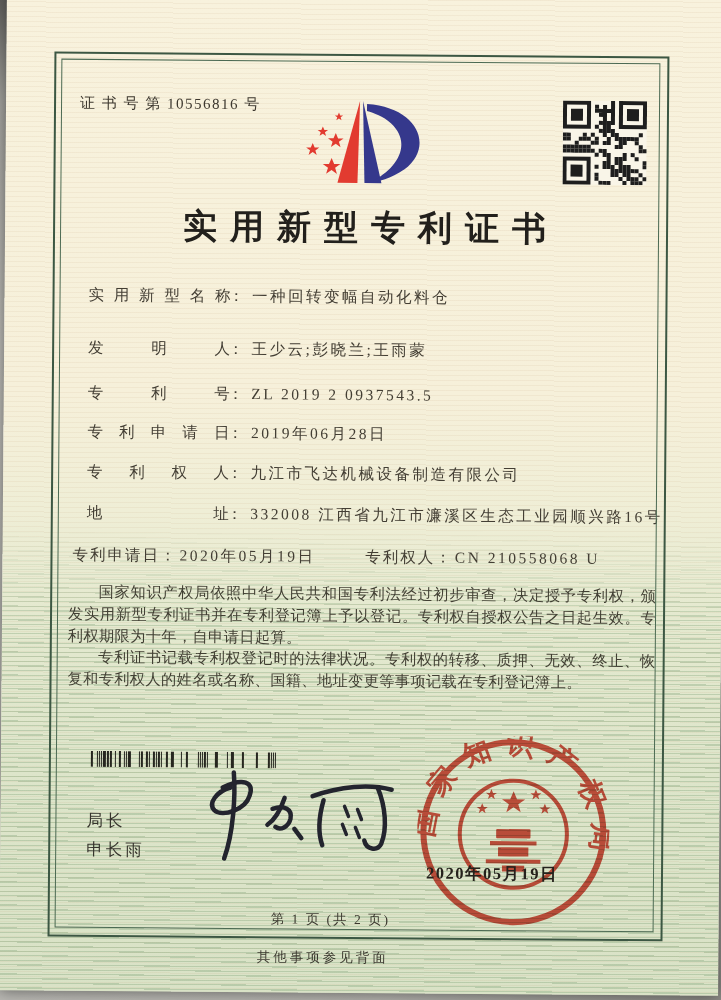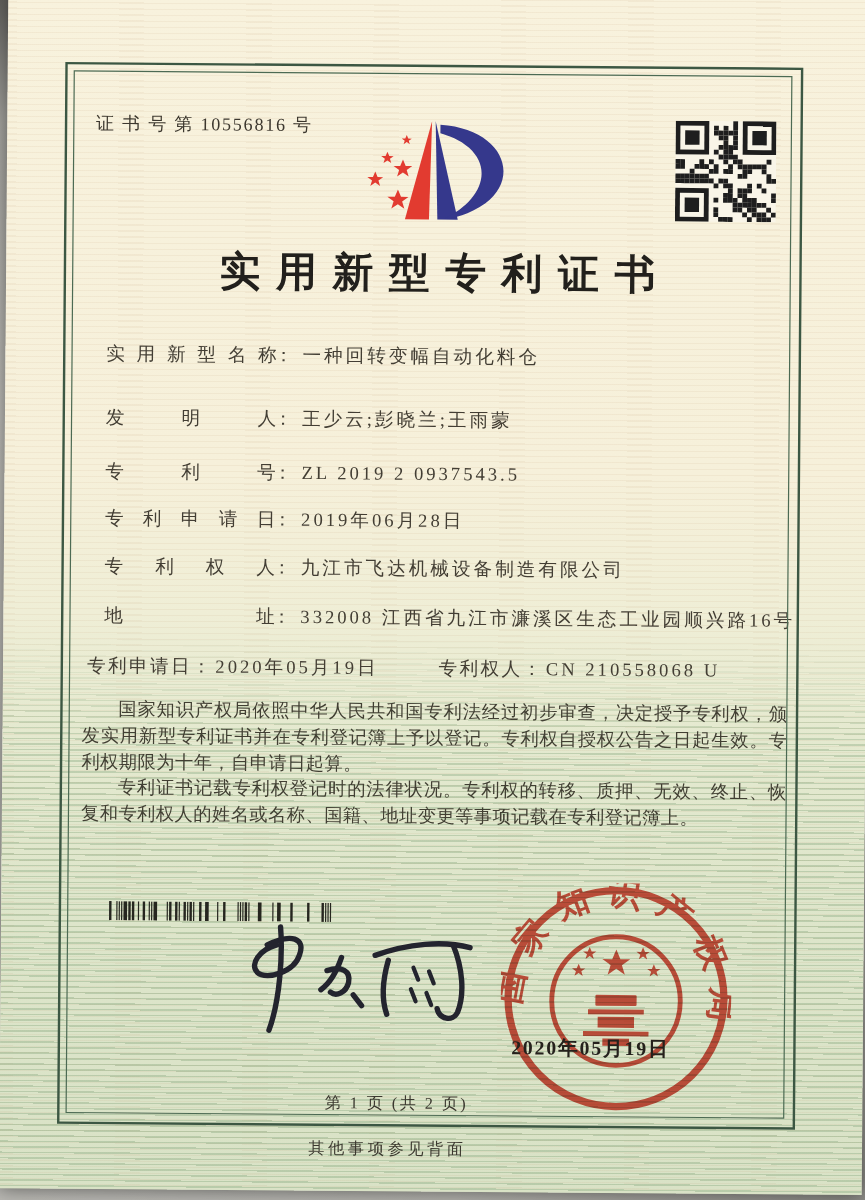--- a/index.html
+++ b/index.html
@@ -276,20 +276,24 @@
       <rect x="138" y="0" width="1" height="16" fill="#26261f"></rect>
       <rect x="142" y="0" width="3" height="16" fill="#26261f"></rect>
       <rect x="153" y="0" width="2" height="16" fill="#26261f"></rect>
       <rect x="167" y="0" width="2" height="16" fill="#26261f"></rect>
       <rect x="179" y="0" width="2" height="16" fill="#26261f"></rect>
       <rect x="182" y="0" width="1" height="16" fill="#26261f"></rect>
       <rect x="184" y="0" width="1" height="16" fill="#26261f"></rect>
       <rect x="186" y="0" width="1" height="16" fill="#26261f"></rect>
     </svg>
 
+  <div class="commissioner">
+    <div>局长</div>
+    <div>申长雨</div>
+  </div>
 
   <svg class="signature" width="205" height="105" viewBox="0 0 205 100" fill="none" stroke="#23242e" stroke-width="4.5" stroke-linecap="round" stroke-linejoin="round">
     <path d="M28,22 C48,12 60,16 55,30 C51,44 28,52 20,45 C13,38 22,26 36,22"></path>
     <path d="M39,7 C41,30 39,68 30,93"></path>
     <path d="M90,32 C86,44 80,54 73,59"></path>
     <path d="M78,43 C90,39 98,43 96,53 C94,61 86,65 81,61"></path>
     <path d="M100,63 l7,9"></path>
     <path d="M118,30 C145,20 175,17 197,23"></path>
     <path d="M129,34 C124,52 124,68 128,79"></path>
     <path d="M183,21 C191,40 193,62 187,77 C183,85 172,83 170,74"></path>

